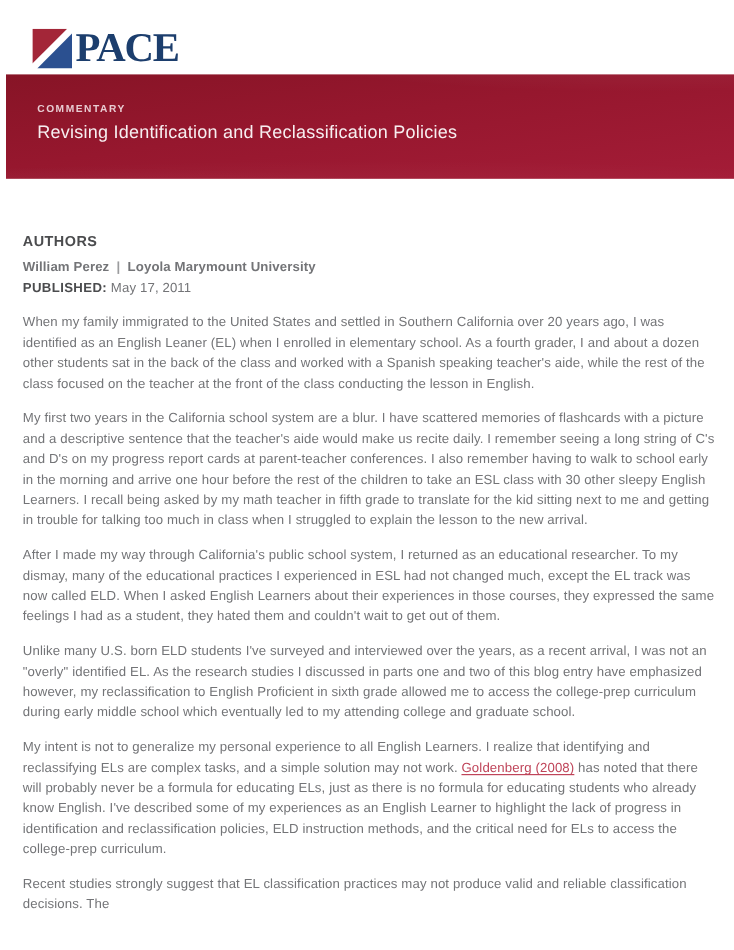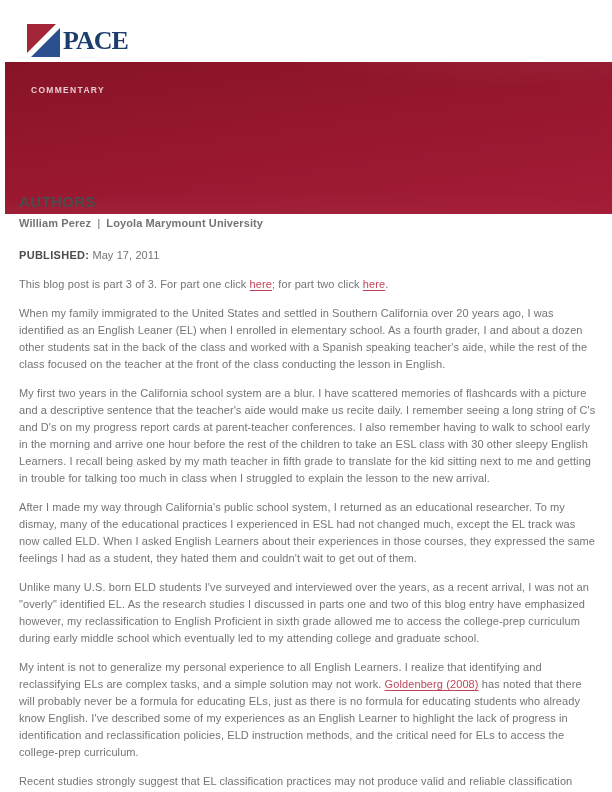--- a/index.html
+++ b/index.html
@@ -20,34 +20,34 @@
   .logo {
     display: flex;
     align-items: flex-start;
     cursor: pointer;
     width: 130px;
   }
   .logo-mark { display: block; }
   .logo-word {
     font-family: "Liberation Serif", serif;
     font-weight: 700;
-    font-size: 26px;
+    font-size: 34px;
     line-height: 33px;
     letter-spacing: -1px;
     color: #1c3e6d;
     margin-left: 3px;
   }
 
   
   .banner {
     position: absolute;
     left: 5px;
     right: 0;
     top: 62px;
-    height: 152px;
+    height: 87px;
     padding: 23px 24px 0 26px;
     background:
       radial-gradient(90% 70% at 88% -25%, rgba(255,255,255,0.085), rgba(255,255,255,0) 60%),
       radial-gradient(120% 85% at 8% 135%, rgba(255,255,255,0.07), rgba(255,255,255,0) 55%),
       radial-gradient(140% 60% at 50% 118%, rgba(255,255,255,0.05), rgba(255,255,255,0) 60%),
       linear-gradient(172deg, #871426 0%, #96172e 45%, #a41c37 100%);
     overflow: hidden;
   }
   .banner-eyebrow {
     font-size: 8.5px;
@@ -77,28 +77,28 @@
     top: 182px;
     left: 19px;
     width: 580px;
     color: #737477;
     font-size: 11px;
     line-height: 17px;
     letter-spacing: 0.1px;
   }
   .authors-label {
     margin-top: 11px;
-    font-size: 15px;
+    font-size: 12px;
     font-weight: 700;
     letter-spacing: 0.4px;
     color: #4b4c4e;
   }
   .author-line { margin-top: 5px; font-weight: bold; }
   .author-sep { margin: 0 6px; color: #9b9c9e; }
-  .published-line { margin-top: 15px; }
+  .published-line { }
   .published-label {
     font-weight: 700;
     color: #4b4c4e;
     letter-spacing: 0.3px;
   }
   .paragraphs p { margin-top: 12px; }
   .paragraphs a {
     color: #bf4459;
     text-decoration: underline;
     text-underline-offset: 2px;
@@ -116,33 +116,33 @@
         <polygon points="0,0 29,0 0,29" fill="#a32638"></polygon>
         <polygon points="33,4 33,33 4,33" fill="#2b5090"></polygon>
       </svg>
     </span>
     <span class="logo-word">PACE</span>
   </div>
 </header>
 
 <section class="banner">
   <div class="banner-eyebrow">COMMENTARY</div>
+  <div class="banner-subtitle">Revising Identification and Reclassification Policies</div>
 </section>
 
 <main class="article">
   <div class="authors-label">AUTHORS</div>
   <div class="author-line">
     <span>William Perez</span><span class="author-sep">|</span><span>Loyola Marymount University</span>
   </div>
   <div class="published-line">
     <span class="published-label">PUBLISHED:</span>
     <span>May 17, 2011</span>
   </div>
   <div class="paragraphs">
-      <p><span>This blog post is part 3 of 3. For part one click </span><a href="#">here</a><span>; for part two click </span><a href="#">here</a><span>.</span></p>
       <p><span>When my family immigrated to the United States and settled in Southern California over 20 years ago, I was identified as an English Leaner (EL) when I enrolled in elementary school. As a fourth grader, I and about a dozen other students sat in the back of the class and worked with a Spanish speaking teacher's aide, while the rest of the class focused on the teacher at the front of the class conducting the lesson in English.</span></p>
       <p><span>My first two years in the California school system are a blur. I have scattered memories of flashcards with a picture and a descriptive sentence that the teacher's aide would make us recite daily. I remember seeing a long string of C's and D's on my progress report cards at parent-teacher conferences. I also remember having to walk to school early in the morning and arrive one hour before the rest of the children to take an ESL class with 30 other sleepy English Learners. I recall being asked by my math teacher in fifth grade to translate for the kid sitting next to me and getting in trouble for talking too much in class when I struggled to explain the lesson to the new arrival.</span></p>
       <p><span>After I made my way through California's public school system, I returned as an educational researcher. To my dismay, many of the educational practices I experienced in ESL had not changed much, except the EL track was now called ELD. When I asked English Learners about their experiences in those courses, they expressed the same feelings I had as a student, they hated them and couldn't wait to get out of them.</span></p>
       <p><span>Unlike many U.S. born ELD students I've surveyed and interviewed over the years, as a recent arrival, I was not an "overly" identified EL. As the research studies I discussed in parts one and two of this blog entry have emphasized however, my reclassification to English Proficient in sixth grade allowed me to access the college-prep curriculum during early middle school which eventually led to my attending college and graduate school.</span></p>
       <p><span>My intent is not to generalize my personal experience to all English Learners. I realize that identifying and reclassifying ELs are complex tasks, and a simple solution may not work. </span><a href="#">Goldenberg (2008)</a><span> has noted that there will probably never be a formula for educating ELs, just as there is no formula for educating students who already know English. I've described some of my experiences as an English Learner to highlight the lack of progress in identification and reclassification policies, ELD instruction methods, and the critical need for ELs to access the college-prep curriculum.</span></p>
       <p><span>Recent studies strongly suggest that EL classification practices may not produce valid and reliable classification decisions. The </span></p>
     </div>
 </main>
 
 </body></html>

